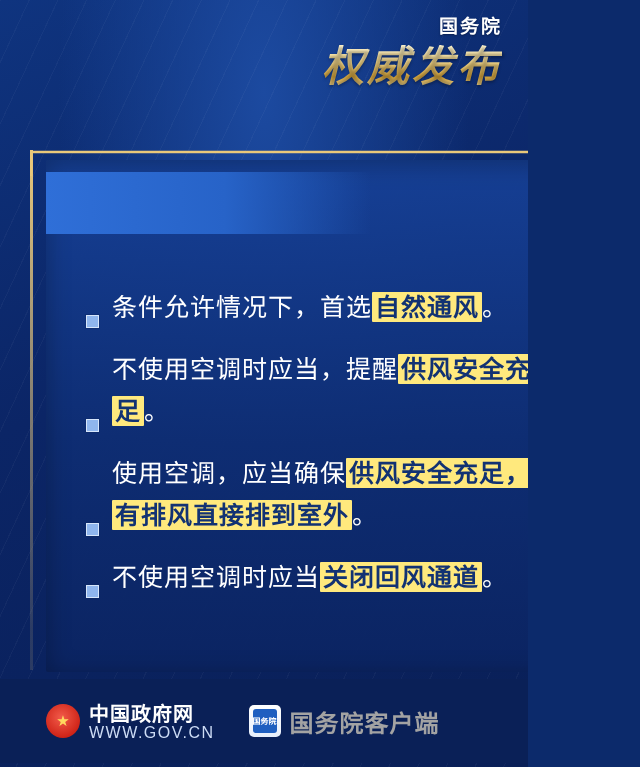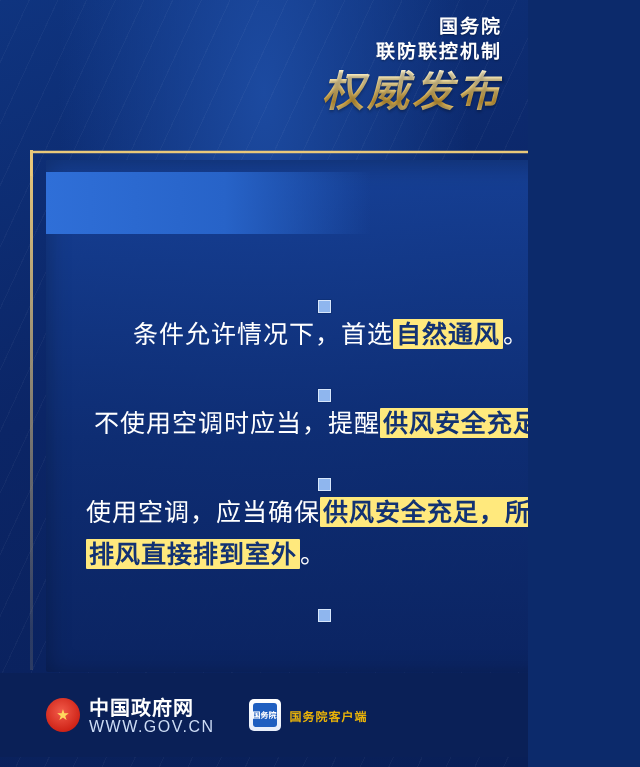--- a/index.html
+++ b/index.html
@@ -122,23 +122,22 @@
   
   .list {
     position: absolute;
     left: 86px;
     top: 286px;
     width: 490px;
     z-index: 4;
   }
   .item {
     display: flex;
-    align-items: center;
+    align-items: flex-end;
     margin-bottom: 20px;
-    flex-direction: column;
   }
   .bullet {
     flex: 0 0 auto;
     width: 11px;
     height: 11px;
     margin-top: 14px;
     margin-right: 13px;
     background: #8fb6ee;
     border: 1px solid #d7e6fb;
     box-shadow: 0 0 0 1px rgba(10,40,100,0.4);
@@ -157,21 +156,21 @@
     padding: 1px 3px;
     border-radius: 1px;
     box-decoration-break: clone;
     -webkit-box-decoration-break: clone;
   }
 
   
   .footer {
     position: absolute;
     left: 0;
-    bottom: 10px;
+    bottom: 4px;
     width: 640px;
     height: 84px;
     background: #0a2057;
     display: flex;
     align-items: center;
     z-index: 5;
   }
   .footer-group {
     display: flex;
     align-items: center;
@@ -233,34 +232,33 @@
     font-size: 8px;
     line-height: 9px;
     font-weight: bold;
     display: flex;
     align-items: center;
     justify-content: center;
     text-align: center;
     letter-spacing: 0;
   }
   .app-name {
-    color: #eab308;
-    font-size: 12px;
+    color: #a3a3a3;
+    font-size: 24px;
     font-weight: bold;
     letter-spacing: 1px;
   }
 </style>
 </head>
 <body>
 
 <div class="poster">
 
   <div class="header">
     <div class="header-line">国务院</div>
-    <div class="header-line">联防联控机制</div>
     <div class="header-title">权威发布</div>
   </div>
 
   <svg class="frame-top" viewBox="0 0 580 36" aria-hidden="true">
     <polyline points="1,34 1,10 520,10 545,1 579,1 579,34" fill="none" stroke="#e9c87a" stroke-width="2.5" stroke-linejoin="miter"></polyline>
   </svg>
   <div class="frame-left"></div>
 
   <div class="panel"></div>
   <div class="title-bar"></div>
@@ -277,20 +275,21 @@
       <div class="item-text"><span>不使用空调时应当，提醒</span><span class="hl">供风安全充足</span><span>。</span></div>
     </div>
 
     <div class="item">
       <span class="bullet"></span>
       <div class="item-text"><span>使用空调，应当确保</span><span class="hl">供风安全充足，所有排风直接排到室外</span><span>。</span></div>
     </div>
 
     <div class="item">
       <span class="bullet"></span>
+      <div class="item-text"><span>不使用空调时应当</span><span class="hl">关闭回风通道</span><span>。</span></div>
     </div>
 
   </div>
 
   <div class="footer">
 
     <div class="footer-group gov">
       <div class="emblem"></div>
       <div class="gov-text">
         <div class="gov-cn">中国政府网</div>

